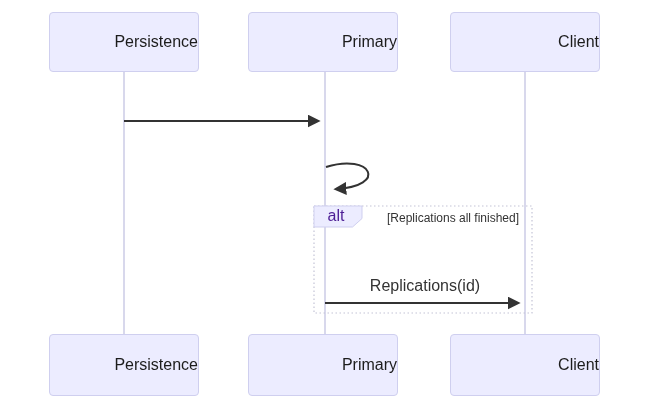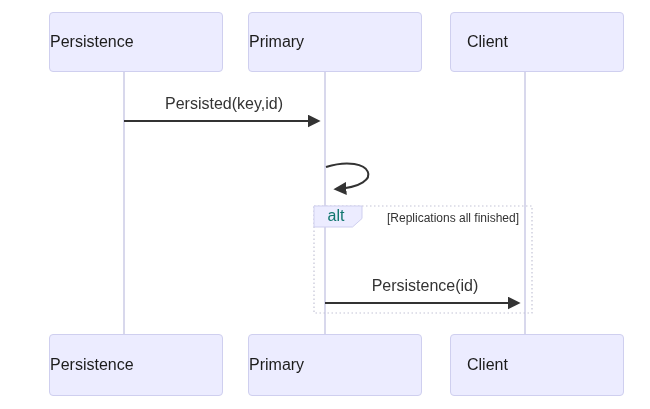--- a/index.html
+++ b/index.html
@@ -35,28 +35,28 @@
     stroke-width: 2;
     fill: none;
   }
   .alt-label-shape {
     fill: #ececff;
     stroke: #cfcfef;
     stroke-width: 1;
   }
   .actor {
     position: absolute;
-    width: 174px;
+    width: 150px;
     height: 60px;
     background: #ececff;
     border: 1px solid #cfcfef;
     border-radius: 4px;
     display: flex;
     align-items: center;
-    justify-content: flex-start;
+    justify-content: flex-end;
     font-size: 16px;
     color: #1c1c1c;
     box-sizing: border-box;
   }
   .actor.row-top    { top: 12px; }
   .actor.row-bottom { top: 334px; height: 62px; }
   .actor.col-persistence { left: 49px; }
   .actor.col-primary     { left: 248px; }
   .actor.col-client      { left: 450px; padding-left: 16px; }
   .msg-label {
@@ -69,21 +69,21 @@
   .msg-label.persisted { left: 124px; top: 95px;  width: 200px; }
   .msg-label.selfmsg   { left: 155px; top: 142px; width: 340px; }
   .msg-label.ack       { left: 325px; top: 277px; width: 200px; }
   .alt-operator {
     position: absolute;
     left: 314px;
     top: 207px;
     width: 44px;
     text-align: center;
     font-size: 16px;
-    color: #0f766e;
+    color: #4c1d95;
   }
   .alt-condition {
     position: absolute;
     left: 383px;
     top: 209px;
     width: 140px;
     text-align: center;
     font-size: 12px;
     line-height: 18px;
     color: #333333;
@@ -129,19 +129,18 @@
   <div class="actor row-bottom col-persistence">
     <span>Persistence</span>
   </div>
   <div class="actor row-bottom col-primary">
     <span>Primary</span>
   </div>
   <div class="actor row-bottom col-client">
     <span>Client</span>
   </div>
 
-  <div class="msg-label persisted">Persisted(key,id)</div>
-  <div class="msg-label ack">Persistence(id)</div>
+  <div class="msg-label ack">Replications(id)</div>
 
   <div class="alt-operator">alt</div>
   <div class="alt-condition">[Replications all finished]</div>
 
 </div>
 
 </body></html>

